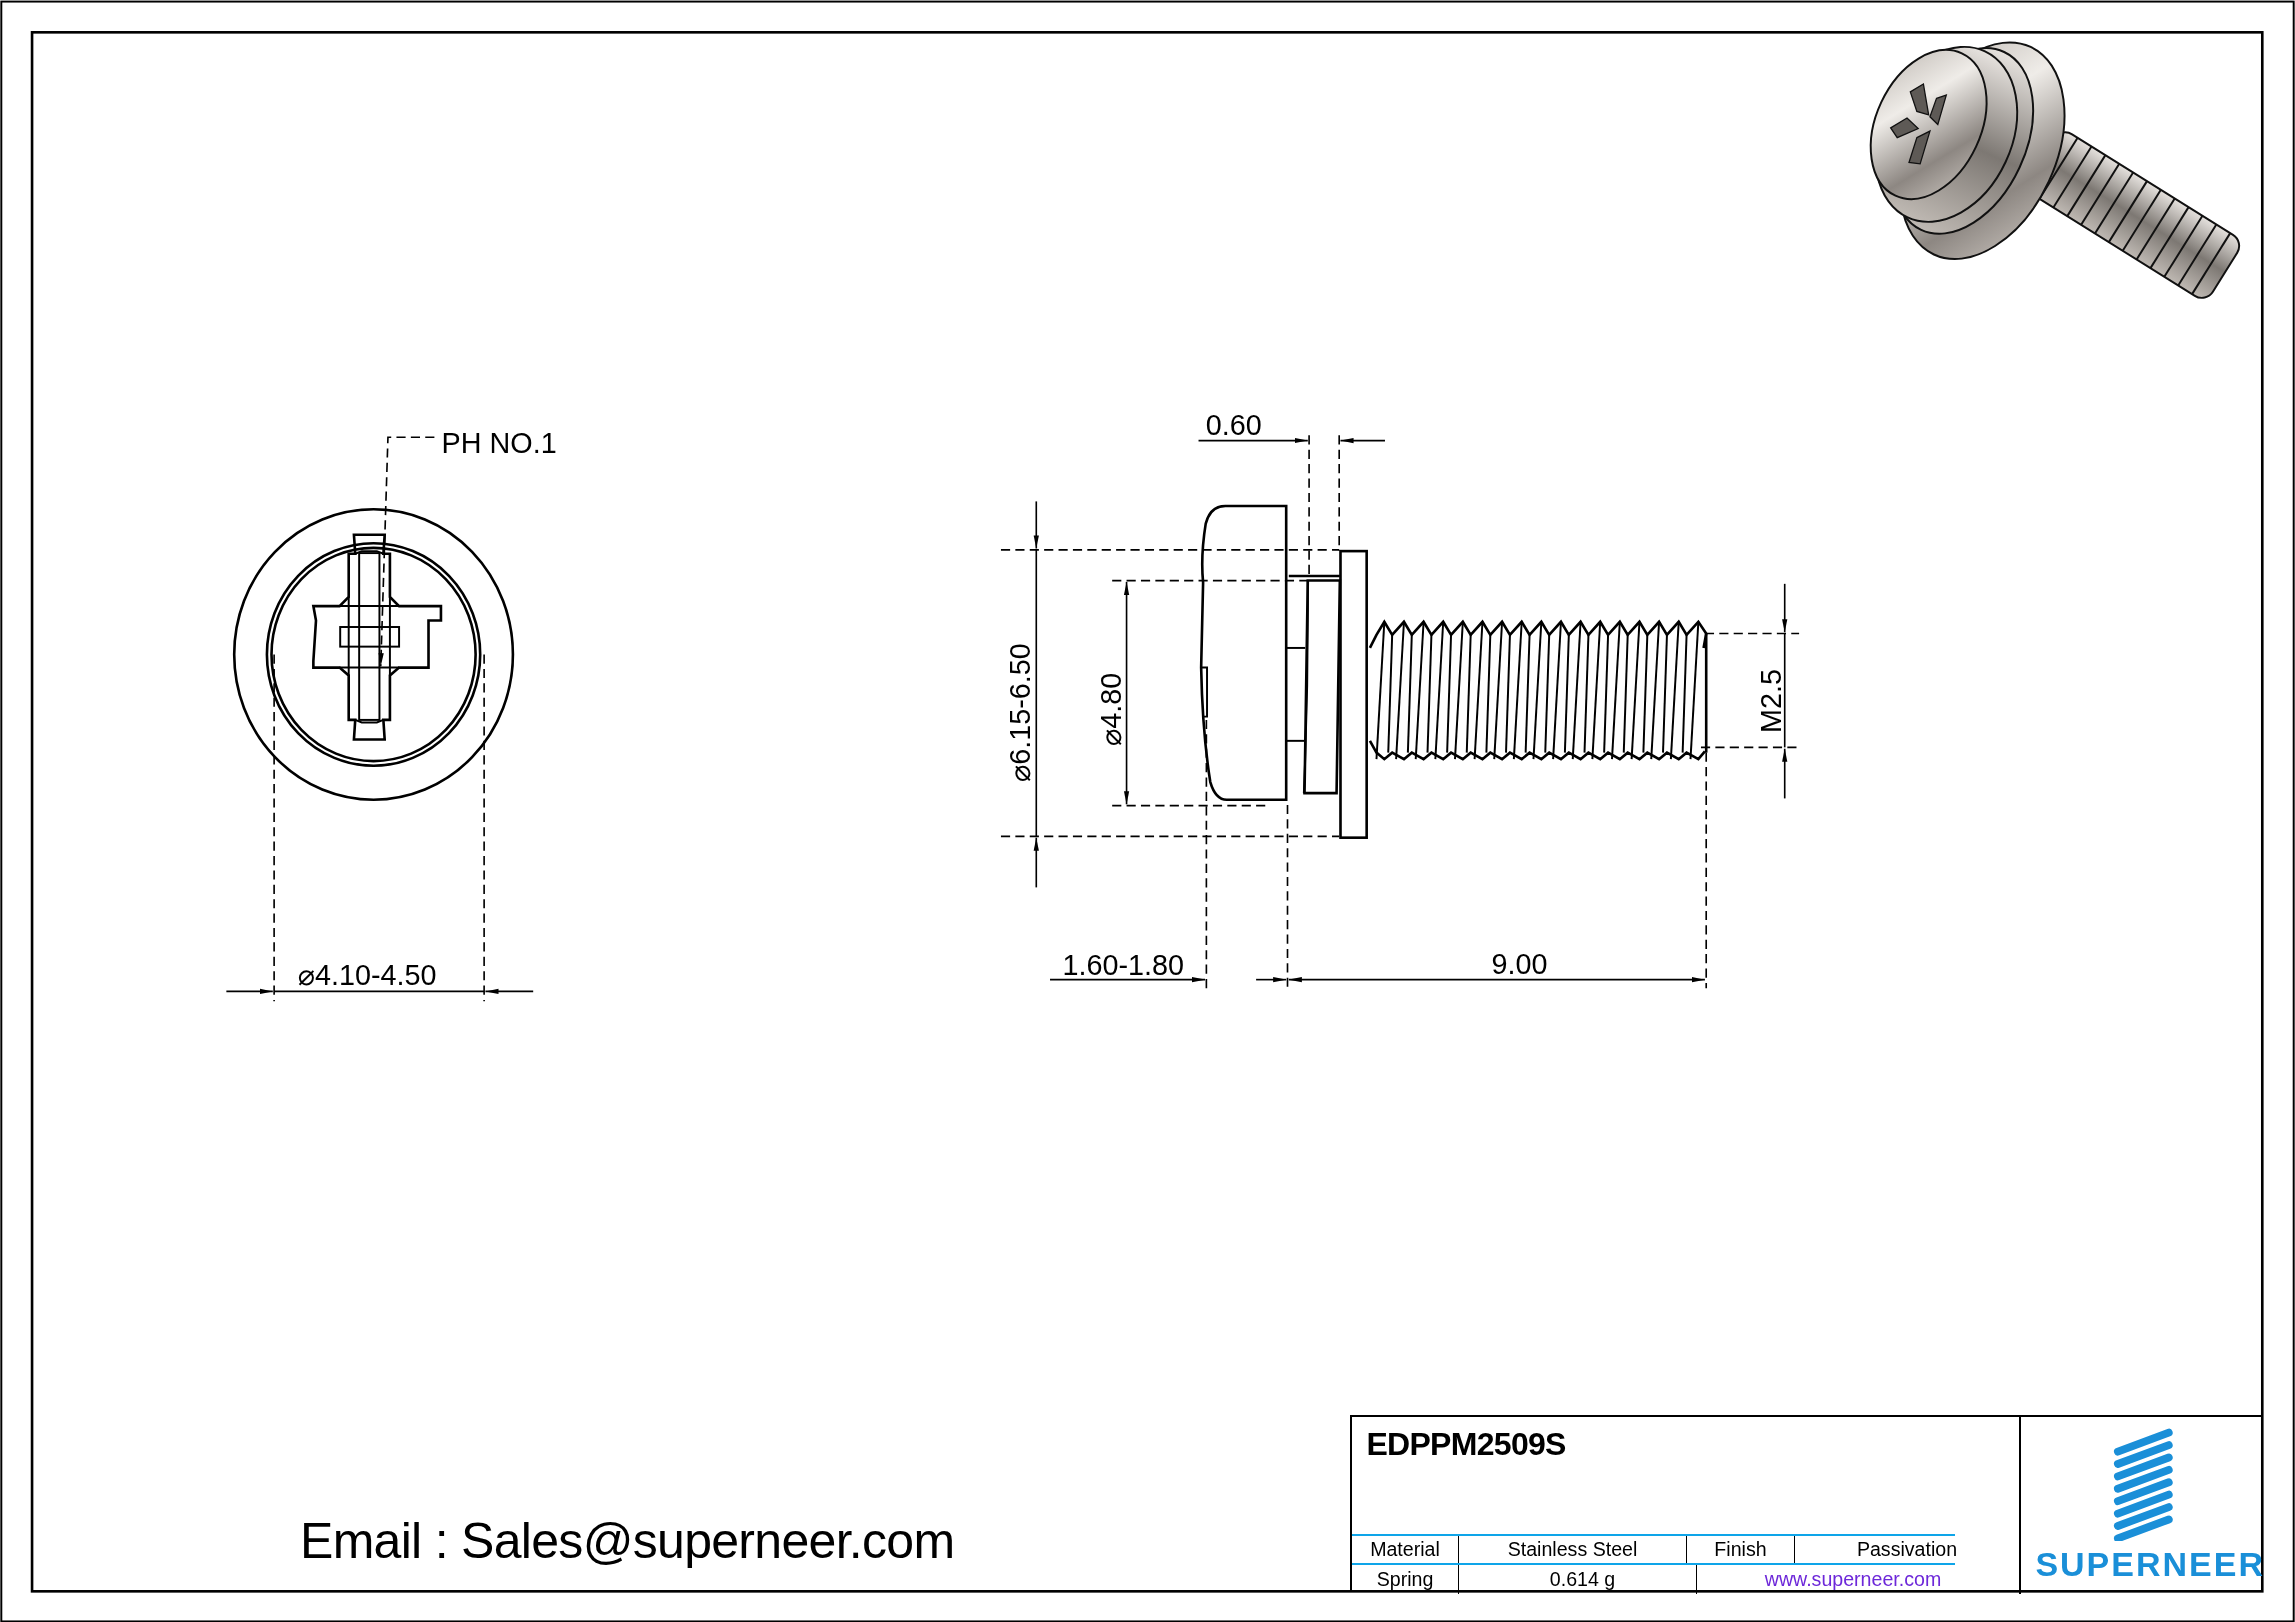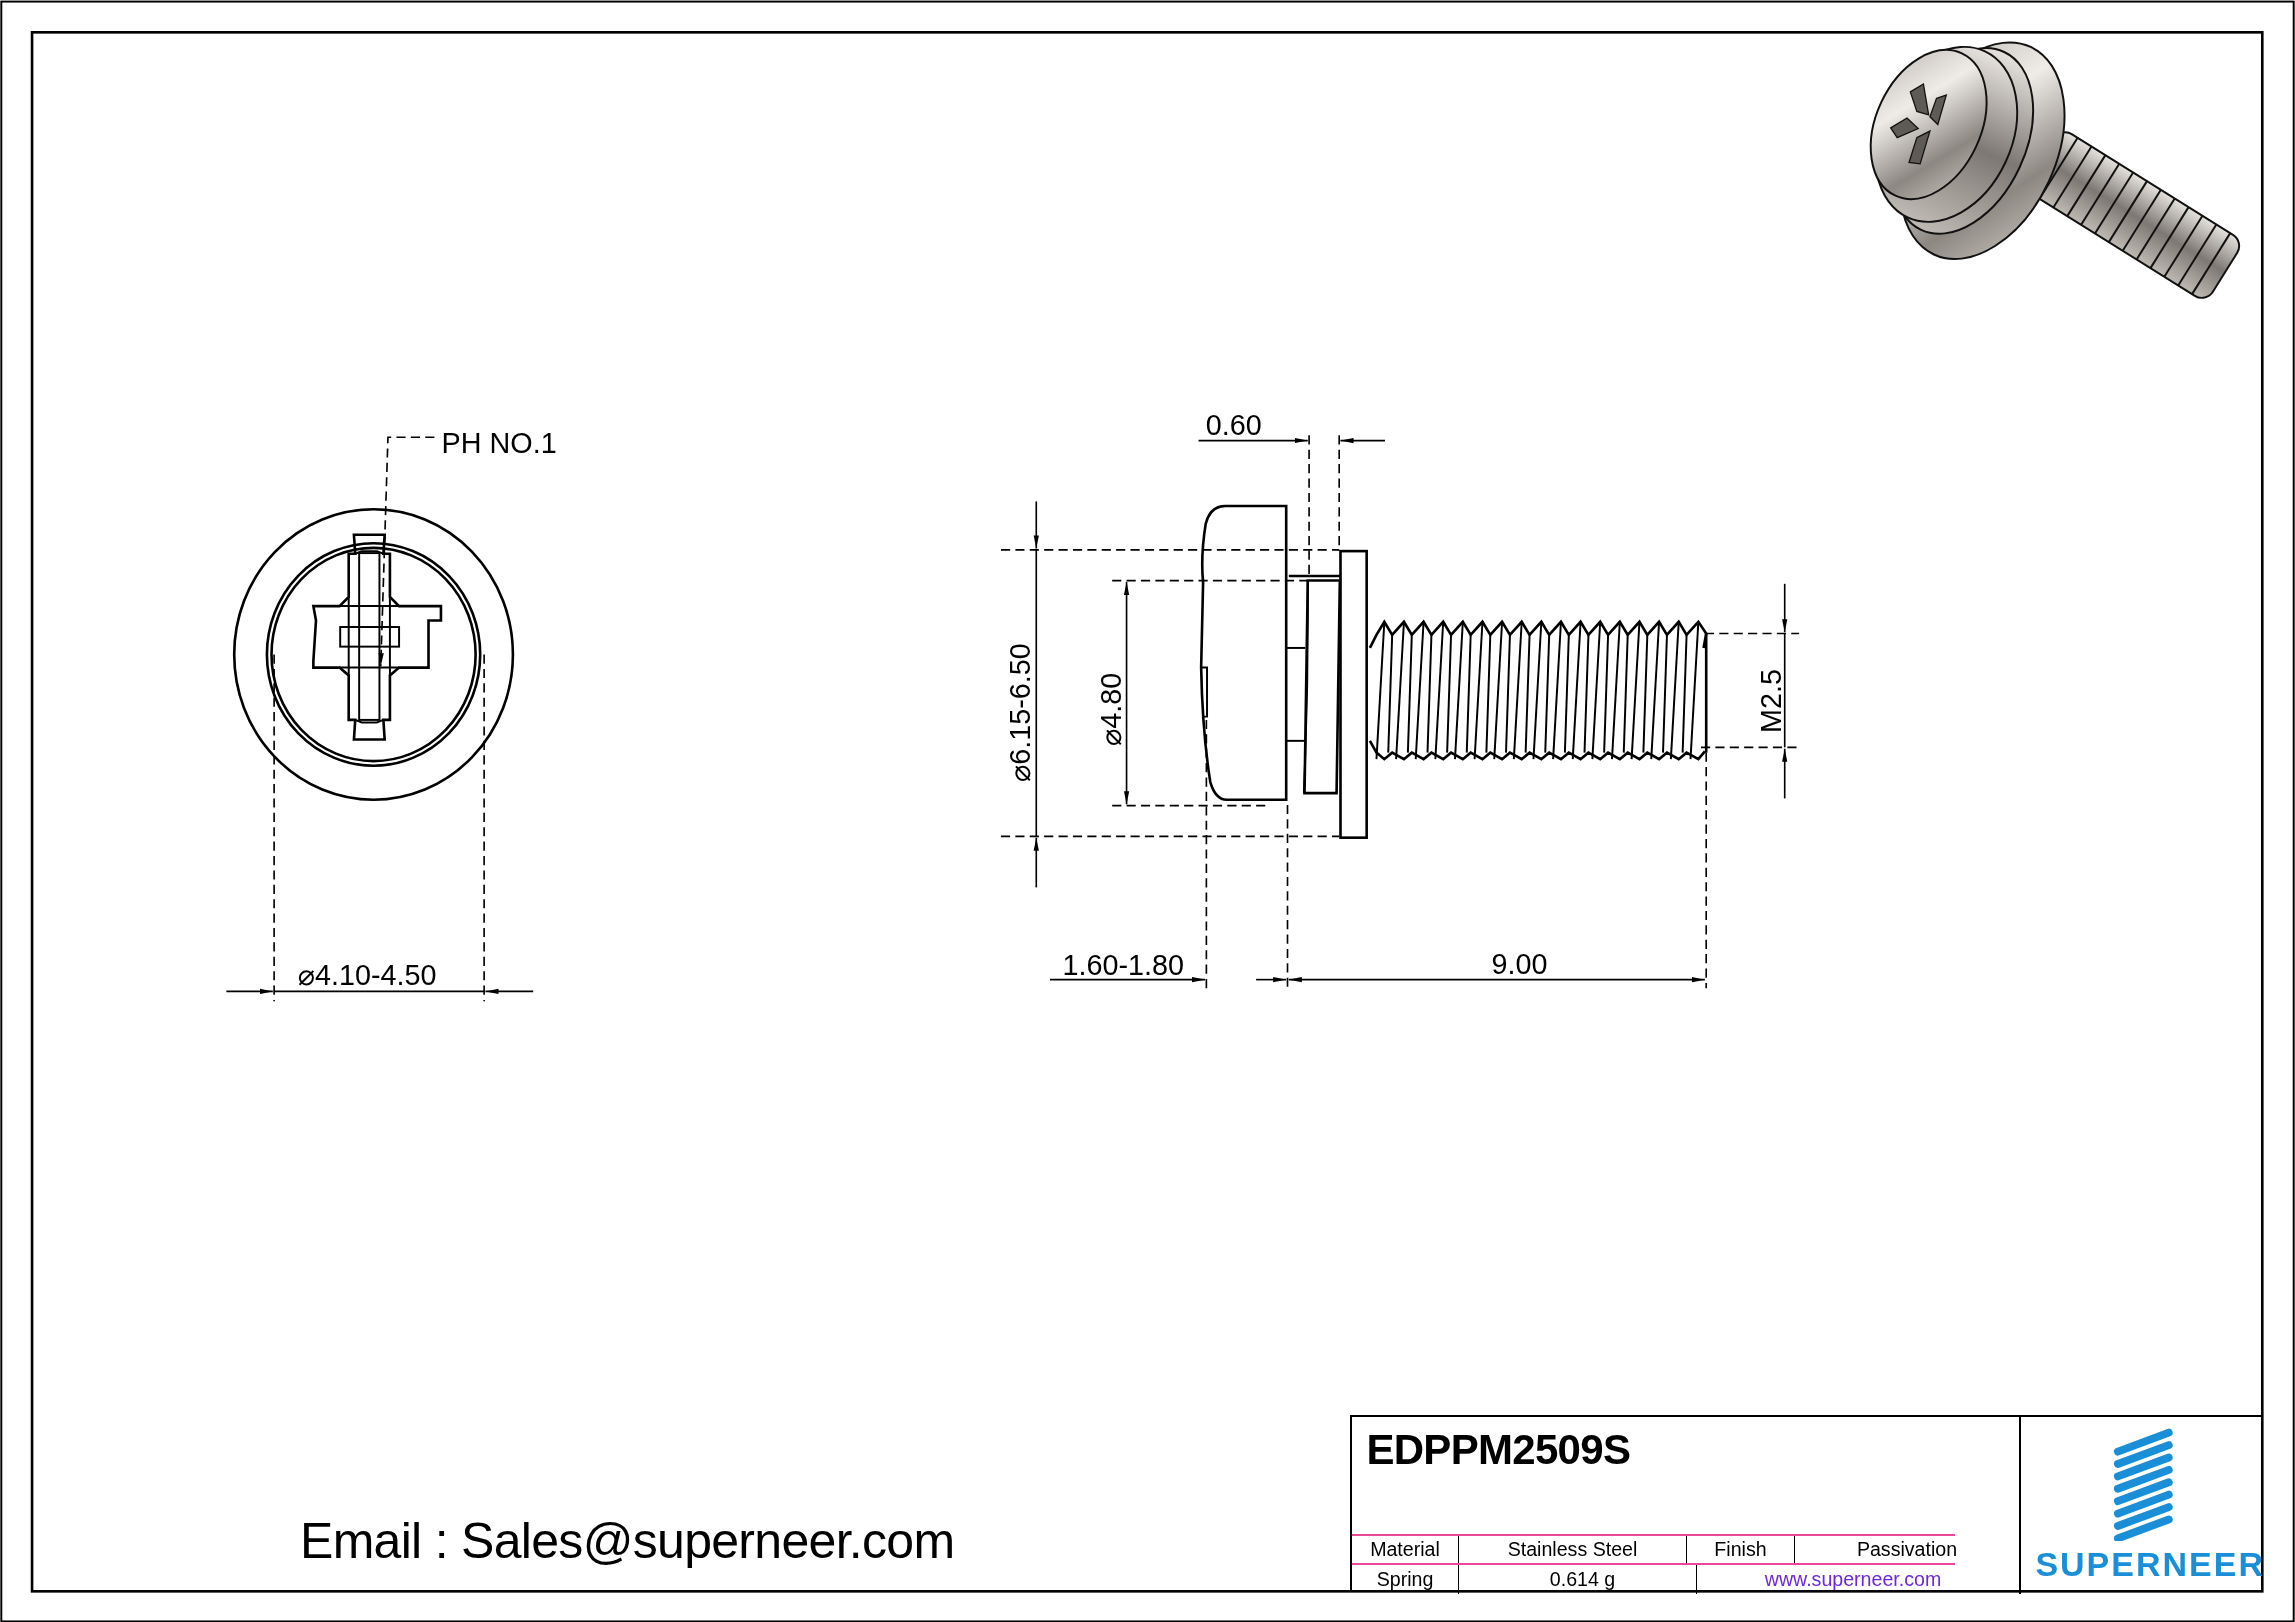--- a/index.html
+++ b/index.html
@@ -7,23 +7,23 @@
          font-family: "Liberation Sans", sans-serif; color: #000; }
   .sheet { position: absolute; left: 0; top: 0; width: 2295px; height: 1623px; }
   svg.drawing { position: absolute; left: 0; top: 0; }
   .dimtext { font-family: "Liberation Sans", sans-serif; font-size: 44px; fill: #000; }
   .email { position: absolute; left: 300px; top: 1512px; font-size: 50px;
            font-family: "Liberation Sans", sans-serif; letter-spacing: -0.7px; }
   
   .title-block { position: absolute; left: 1350px; top: 1415px; width: 913px; height: 177px;
                  border: 2.6px solid #000; border-right: none; border-bottom: none; box-sizing: border-box; }
   .tb-main { position: absolute; left: 0; top: 0; width: 669px; height: 177px; border-right: 2px solid #000; box-sizing: border-box; }
-  .tb-part { position: absolute; left: 14.4px; top: 9.2px; font-size: 42px; font-weight: bold; letter-spacing: -0.7px; }
+  .tb-part { position: absolute; left: 14.4px; top: 9.2px; font-size: 32px; font-weight: bold; letter-spacing: -0.7px; }
   .tb-desc { position: absolute; left: 14.4px; top: 60px; width: 648px; font-size: 19px; line-height: 25px; }
-  .tb-row { position: absolute; left: 0; width: 603px; height: 29px; border-top: 2px solid #ec4899; box-sizing: border-box; }
+  .tb-row { position: absolute; left: 0; width: 603px; height: 29px; border-top: 2px solid #0ea5e9; box-sizing: border-box; }
   .tb-row.r1 { top: 117px; }
   .tb-row.r2 { top: 146px; height: 31px; }
   .cell { position: absolute; top: 0; height: 100%; border-right: 1.3px solid #000; box-sizing: border-box;
           font-size: 19.6px; display: flex; align-items: center; justify-content: center; }
   .cell.last { border-right: none; }
   .cell.link { color: #6d28d9; }
   .tb-logo { position: absolute; left: 669px; top: 0; width: 244px; height: 177px; }
   .logo-word { position: absolute; left: 0; top: 128px; width: 244px; text-align: right;
                color: #1a8fd8; font-size: 34px; font-weight: bold; letter-spacing: 2px; }
 </style>

